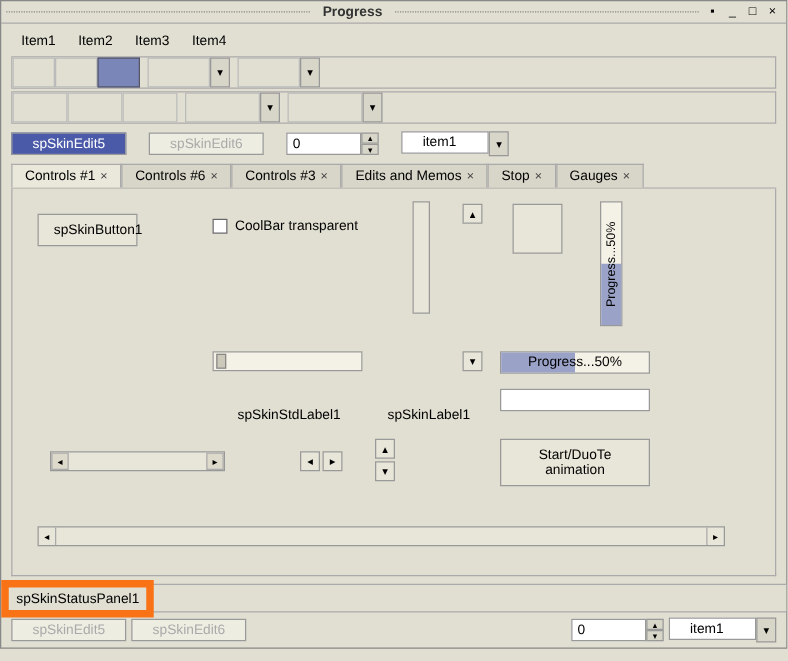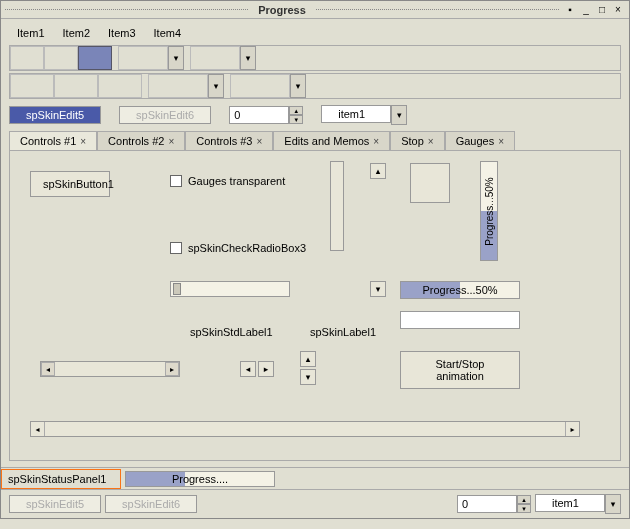--- a/index.html
+++ b/index.html
@@ -44,21 +44,21 @@
 .progress-h .fill { position: absolute; left: 0; top: 0; height: 100%; width: 50%; background: #9aa2c8; }
 .progress-h .txt { position: relative; z-index: 1; }
 .progress-v { width: 18px; height: 100px; border: 1px solid #999; background: #f4f2e6; position: absolute; display: flex; align-items: center; justify-content: center; }
 .progress-v .fill { position: absolute; bottom: 0; left: 0; width: 100%; height: 50%; background: #9aa2c8; }
 .progress-v .txt { position: relative; transform: rotate(-90deg); white-space: nowrap; font-size: 10px; }
 .input-box { width: 120px; height: 18px; border: 1px solid #999; background: #fff; }
 .scroll-h { width: 140px; height: 16px; border: 1px solid #999; background: #e8e6d8; display: flex; }
 .scroll-h .sbtn { width: 14px; height: 14px; border: 1px solid #aaa; background: #ddd9cb; display: flex; align-items: center; justify-content: center; font-size: 8px; }
 .scroll-h .track { flex: 1; }
 .status { height: 22px; border-top: 1px solid #aaa; display: flex; align-items: center; background: #e0dfd2; }
-.status-cell { border: 1px solid #f97316; height: 18px; padding: 9px 6px; margin-right: 4px; min-width: 120px; display: flex; align-items: center; }
+.status-cell { border: 6px solid #f97316; height: 18px; padding: 9px 6px; margin-right: 4px; min-width: 120px; display: flex; align-items: center; }
 .status-prog { width: 150px; height: 16px; border: 1px solid #999; background: #f4f2e6; position: relative; display: flex; align-items: center; justify-content: center; }
 .status-prog .fill { position: absolute; left: 0; top: 0; width: 40%; height: 100%; background: #9aa2c8; }
 .bottom-row { display: flex; gap: 4px; padding: 4px 8px; align-items: center; border-top: 1px solid #aaa; }
 .watermark { position: absolute; top: 50%; left: 50%; transform: translate(-50%, -60%); font-size: 28px; color: rgba(150,150,140,0.35); font-style: italic; font-weight: bold; pointer-events: none; }
 .empty-box { width: 40px; height: 40px; border: 1px solid #999; background: #e8e6d8; position: absolute; }
 </style>
 </head>
 <body>
 
 <div class="window">
@@ -129,21 +129,21 @@
         <div class="dd-arrow">▾</div>
       </div>
     </div>
 
     <div class="tabs">
       <div class="tab active">
           <span>Controls #1</span>
           <span class="tab-x">×</span>
         </div>
       <div class="tab">
-          <span>Controls #2</span>
+          <span>Controls #6</span>
           <span class="tab-x">×</span>
         </div>
       <div class="tab">
           <span>Controls #3</span>
           <span class="tab-x">×</span>
         </div>
       <div class="tab">
           <span>Edits and Memos</span>
           <span class="tab-x">×</span>
         </div>
@@ -156,25 +156,21 @@
           <span class="tab-x">×</span>
         </div>
     </div>
 
     <div class="panel">
 
       <div class="btn" style="position:absolute;left:20px;top:20px;width:80px">spSkinButton1</div>
 
       <div class="check-row" style="position:absolute;left:160px;top:18px">
         <div class="checkbox"></div>
-        <span>Gauges transparent</span>
-      </div>
-      <div class="check-row" style="position:absolute;left:160px;top:85px">
-        <div class="checkbox"></div>
-        <span>spSkinCheckRadioBox3</span>
+        <span>CoolBar transparent</span>
       </div>
 
       <div class="vbar" style="left:320px;top:10px"></div>
       <div class="arrow-btn" style="position:absolute;left:360px;top:12px">▴</div>
       <div class="arrow-btn" style="position:absolute;left:360px;top:130px">▾</div>
       <div class="empty-box" style="left:400px;top:12px"></div>
 
       <div class="progress-v" style="left:470px;top:10px">
         <div class="fill"></div>
           <div class="txt">Progress...50%</div>
@@ -187,21 +183,21 @@
       <div class="progress-h" style="position:absolute;left:390px;top:130px">
         <div class="fill"></div>
           <div class="txt">Progress...50%</div>
       </div>
 
       <div class="input-box" style="position:absolute;left:390px;top:160px"></div>
 
       <span style="position:absolute;left:180px;top:175px">spSkinStdLabel1</span>
       <span style="position:absolute;left:300px;top:175px">spSkinLabel1</span>
 
-      <div class="btn" style="position:absolute;left:390px;top:200px;width:120px">Start/Stop animation</div>
+      <div class="btn" style="position:absolute;left:390px;top:200px;width:120px">Start/DuoTe animation</div>
 
       <div class="scroll-h" style="position:absolute;left:30px;top:210px">
         <div class="sbtn">◂</div>
         <div class="track"></div>
         <div class="sbtn">▸</div>
       </div>
       <div style="position:absolute;left:230px;top:210px;display:flex;gap:2px">
         <div class="arrow-btn">◂</div>
         <div class="arrow-btn">▸</div>
       </div>
@@ -213,24 +209,20 @@
       <div style="position:absolute;left:20px;top:270px;width:550px;height:16px;border:1px solid #999;background:#e8e6d8;display:flex">
         <div style="width:14px;border-right:1px solid #aaa;display:flex;align-items:center;justify-content:center;font-size:8px">◂</div>
         <div style="flex:1"></div>
         <div style="width:14px;border-left:1px solid #aaa;display:flex;align-items:center;justify-content:center;font-size:8px">▸</div>
       </div>
     </div>
   </div>
 
   <div class="status">
     <div class="status-cell">spSkinStatusPanel1</div>
-    <div class="status-prog">
-      <div class="fill"></div>
-        <span style="position:relative">Progress....</span>
-    </div>
   </div>
 
   <div class="bottom-row">
     <div class="edit disabled" style="min-width:70px">spSkinEdit5</div>
     <div class="edit disabled" style="min-width:70px">spSkinEdit6</div>
     <div style="flex:1"></div>
     <div class="spinner">
       <input value="0" style="">
       <div class="spin-btns">
         <div class="spin-btn">▴</div>

